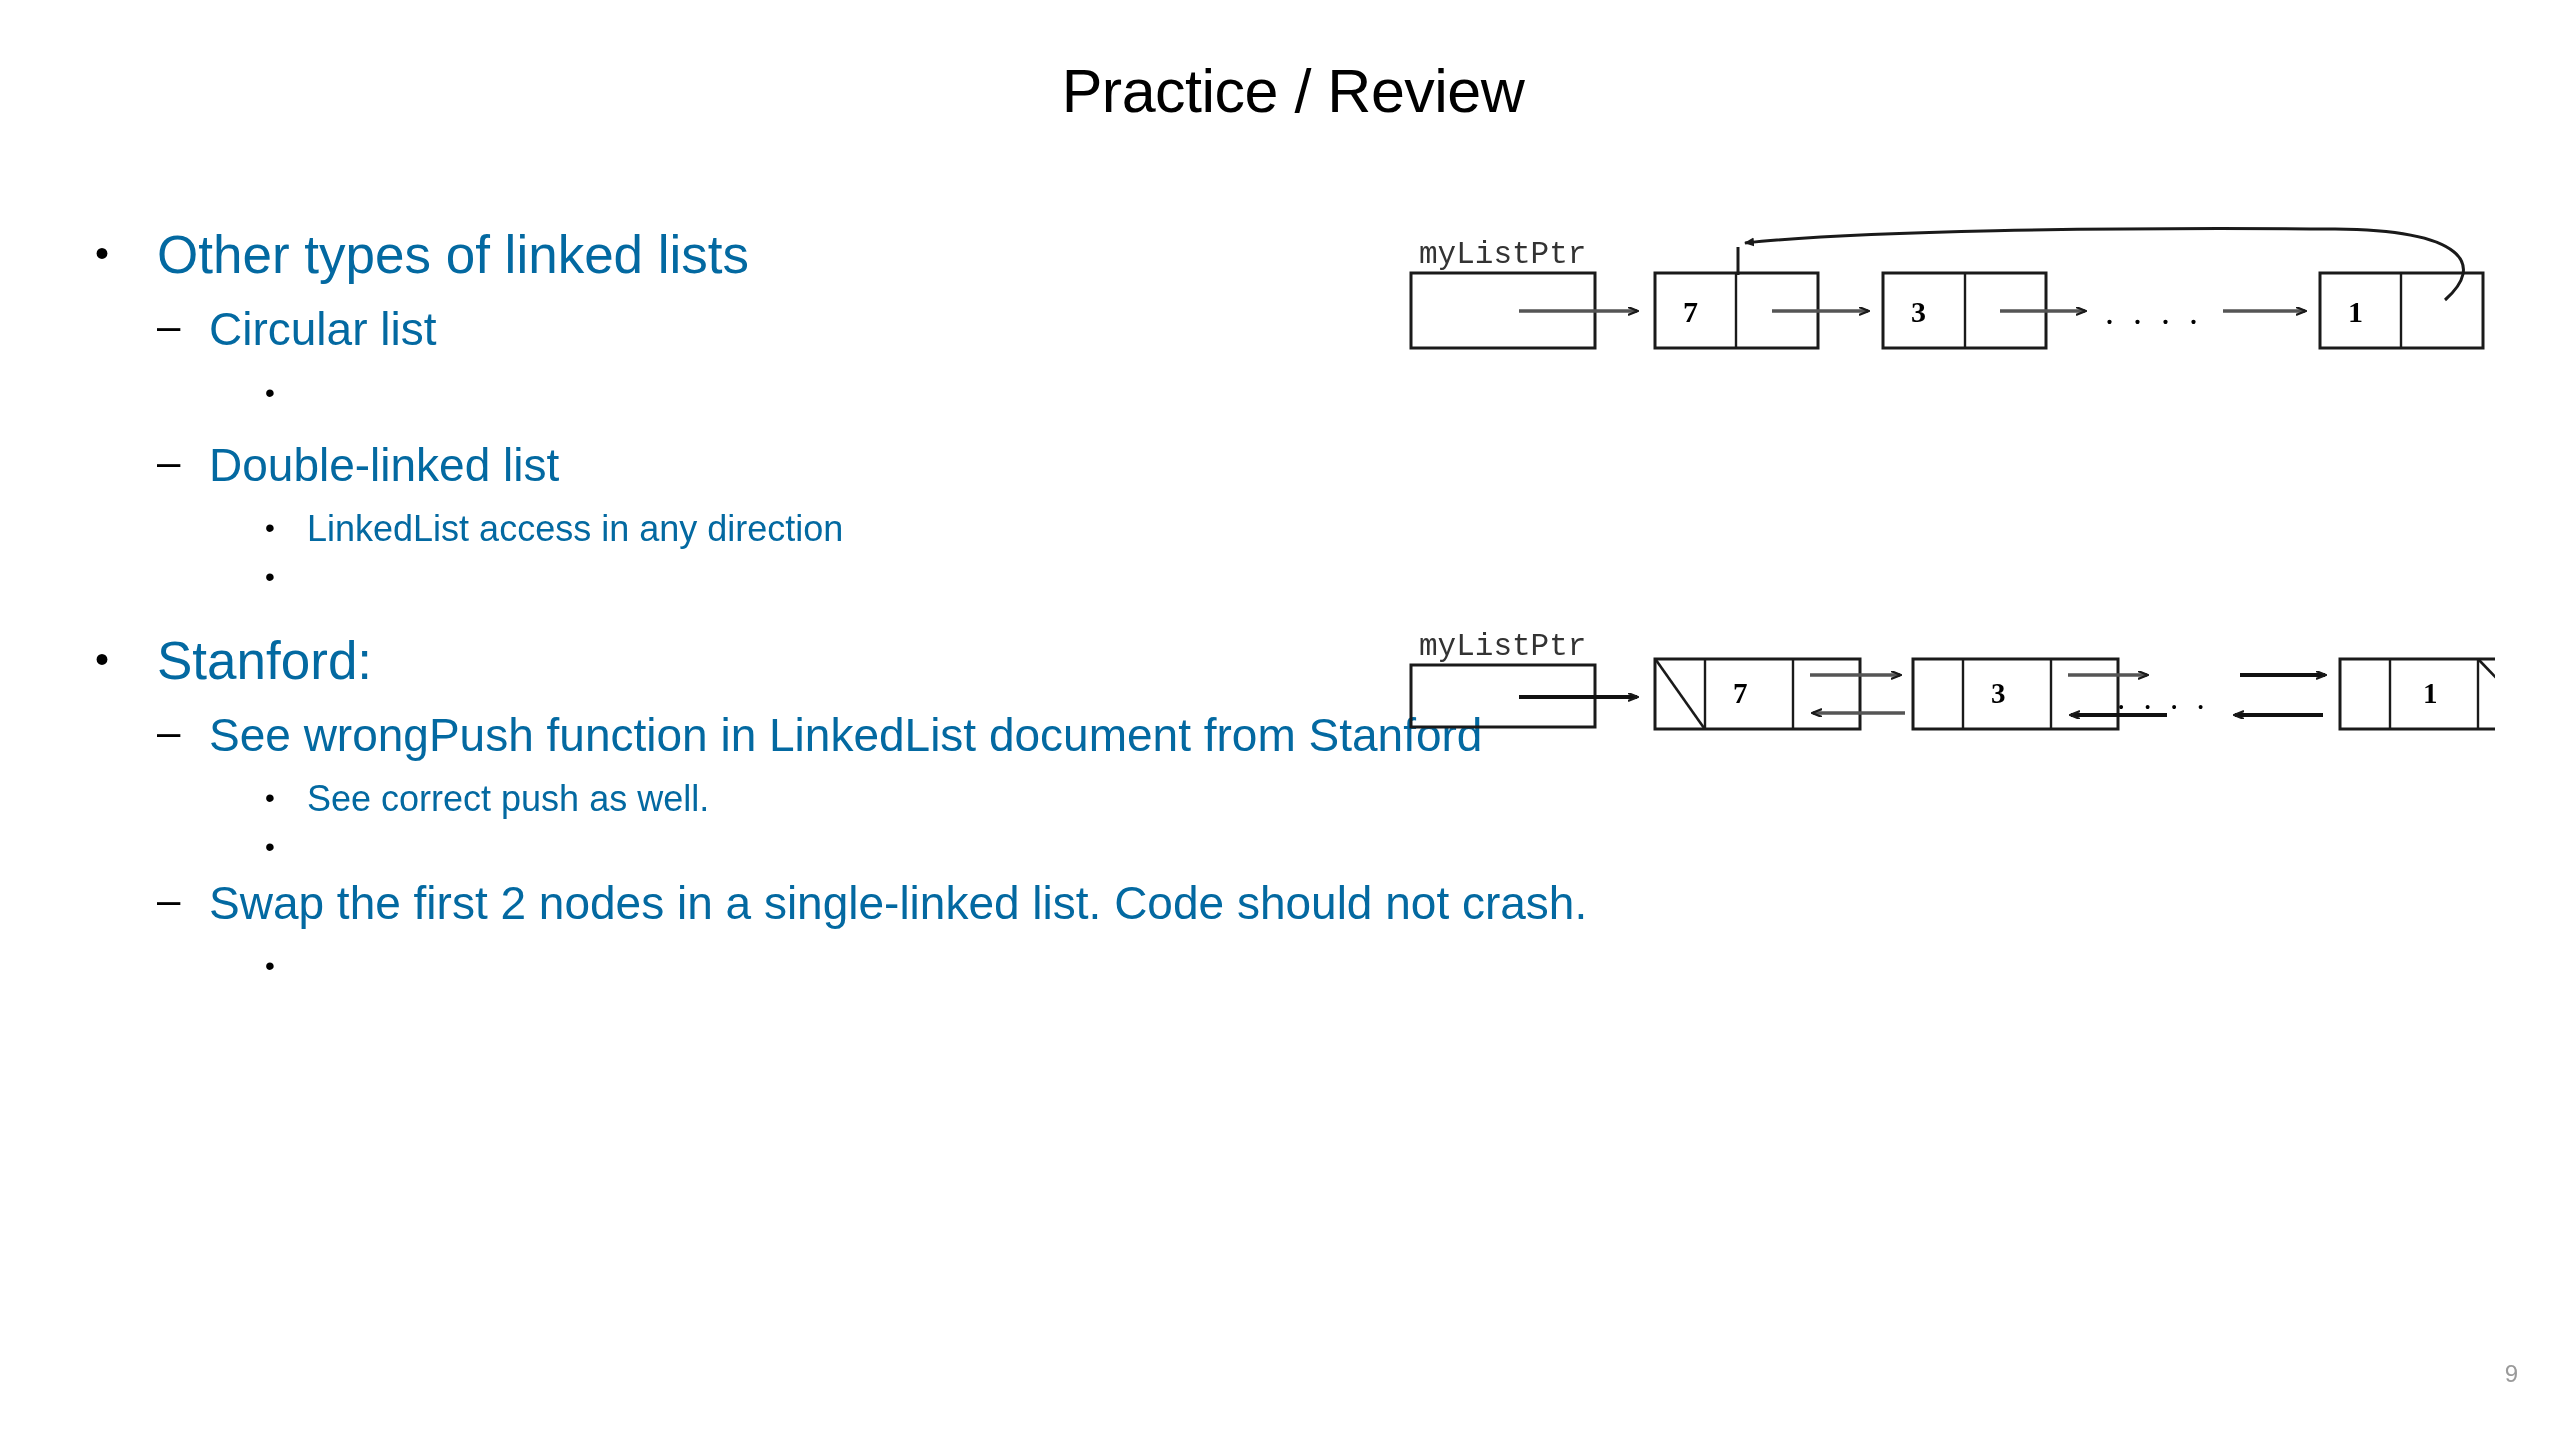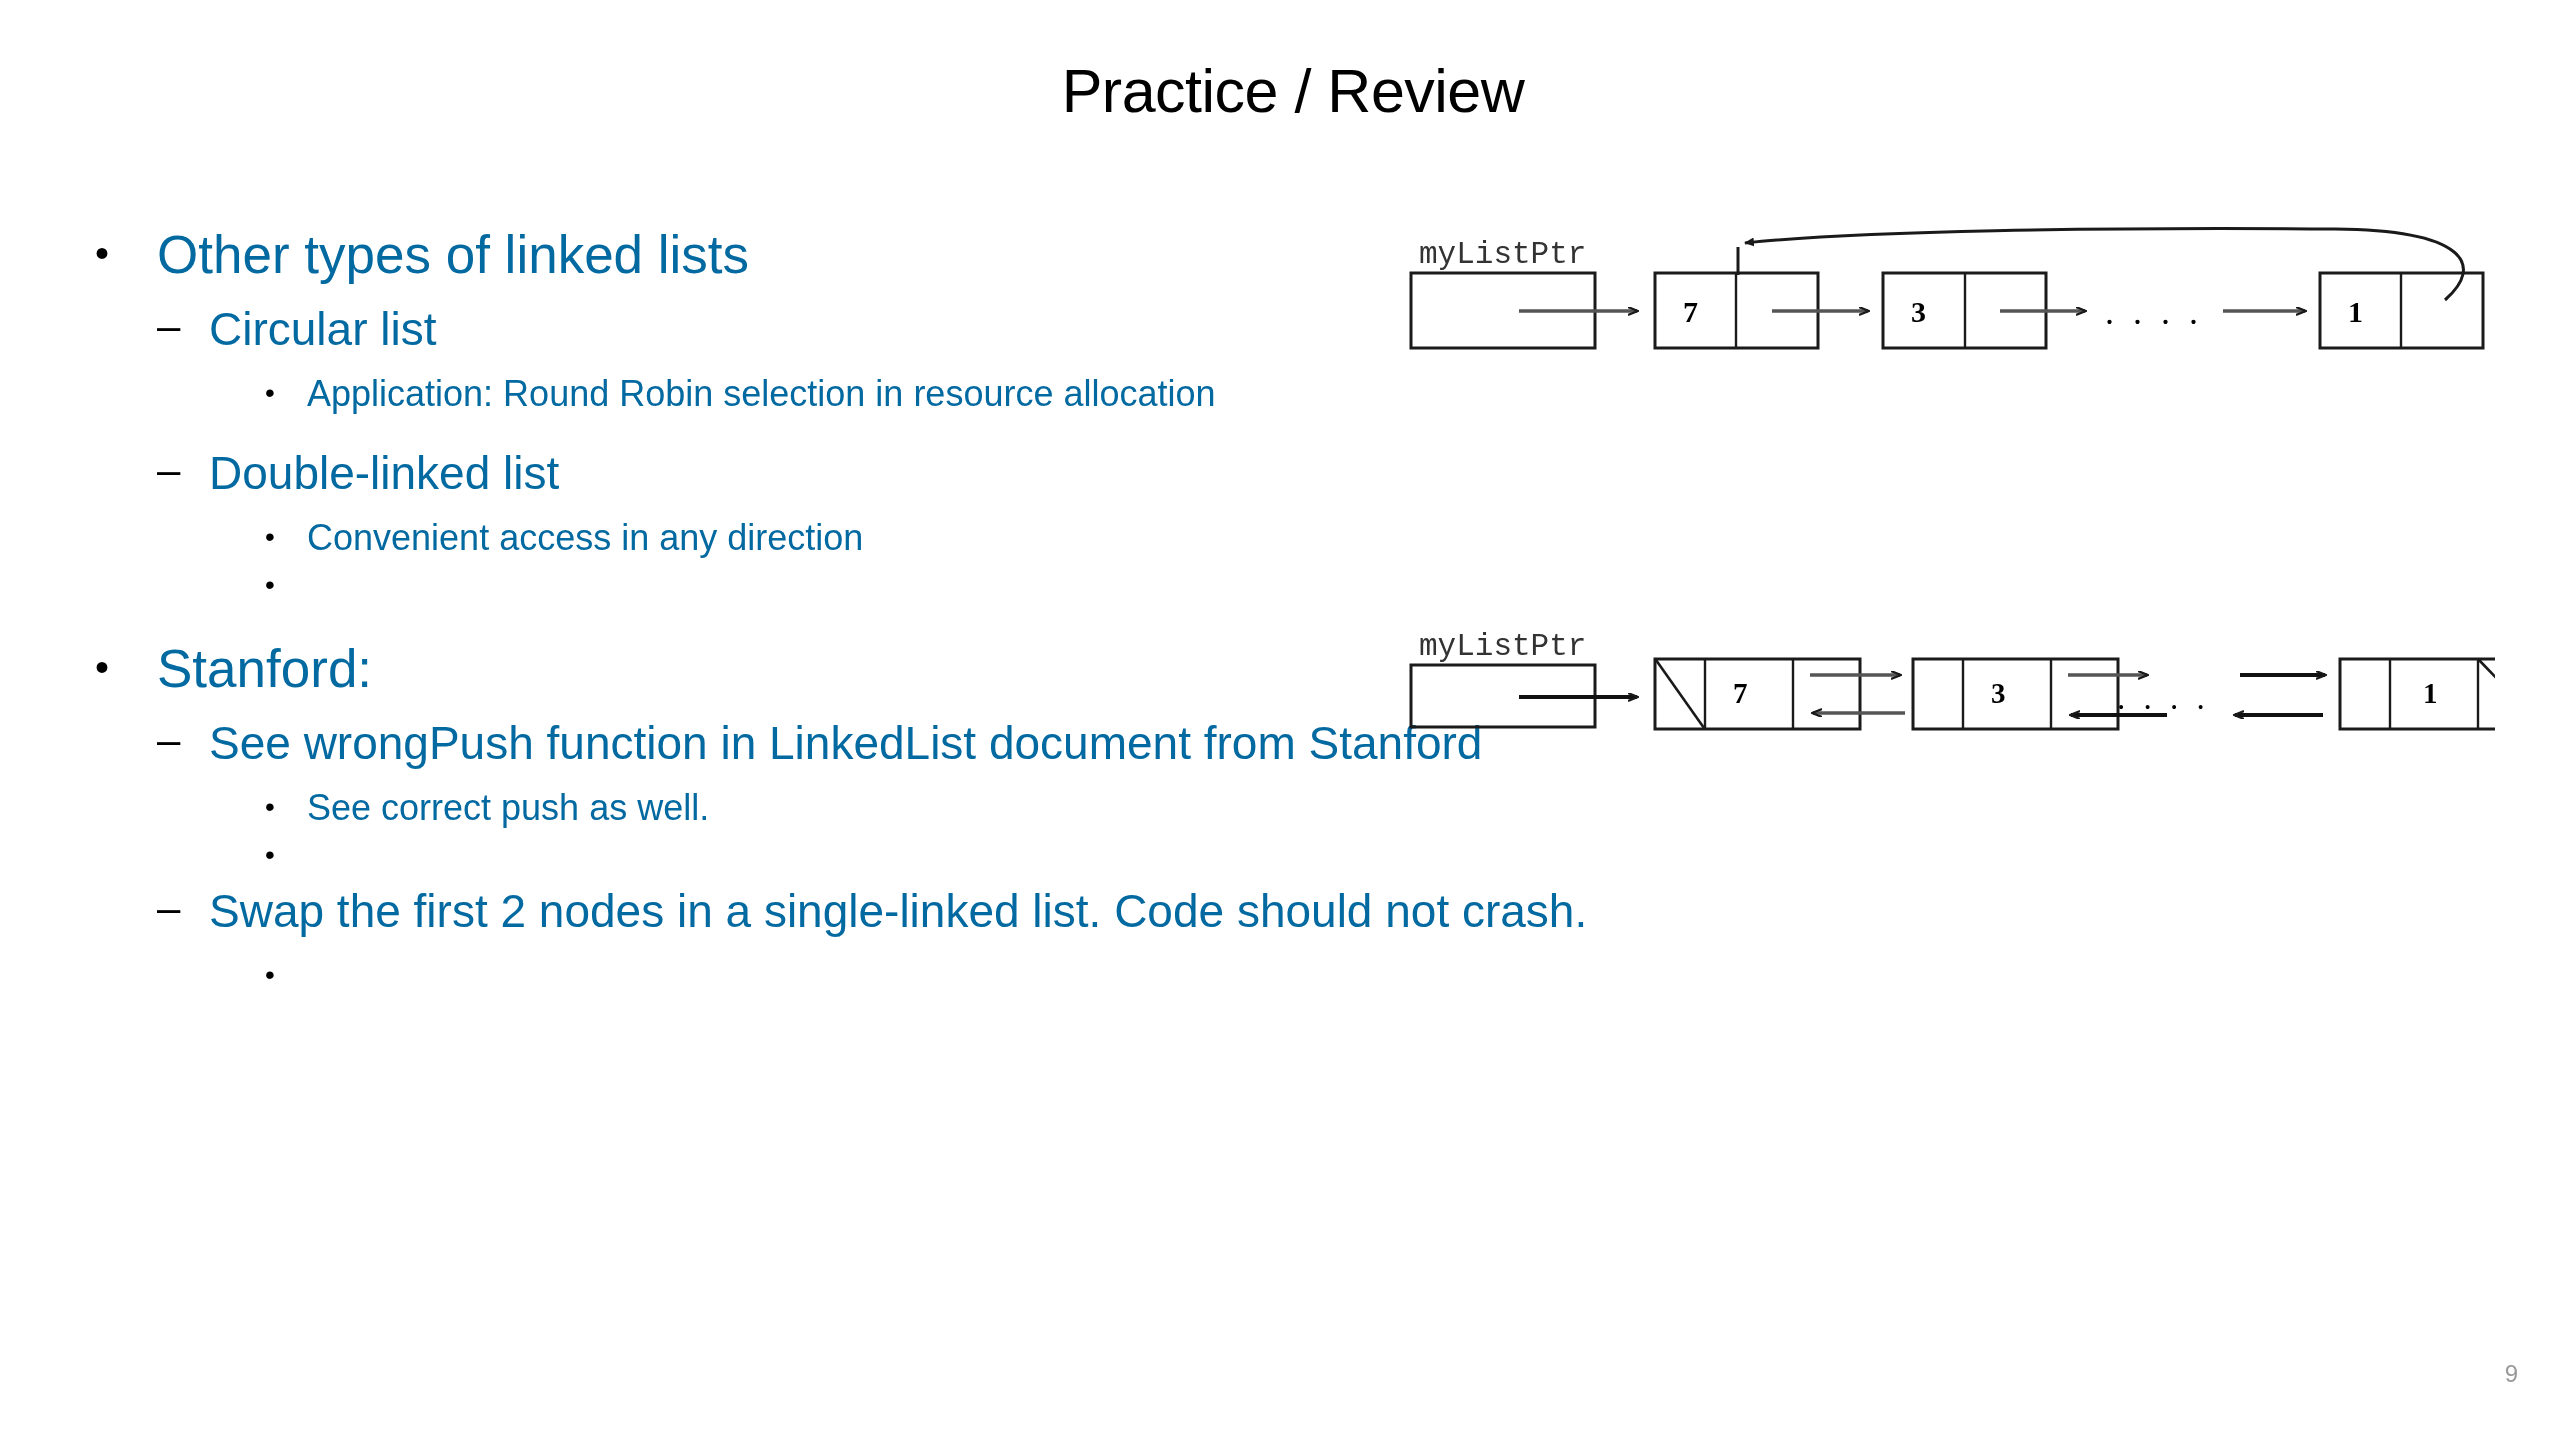--- a/index.html
+++ b/index.html
@@ -125,35 +125,34 @@
 
     <div class="line lvl2">
       <span class="marker">–</span>
       <span class="txt">Circular list</span>
     </div>
 
     <div class="sp-sm"></div>
 
     <div class="line lvl3">
       <span class="marker">•</span>
-      <span class="txt">Application: Round Robin selection in resource allocation</span>
     </div>
 
     <div class="sp-md"></div>
 
     <div class="line lvl2">
       <span class="marker">–</span>
       <span class="txt">Double-linked list</span>
     </div>
 
     <div class="sp-sm"></div>
 
     <div class="line lvl3">
       <span class="marker">•</span>
-      <span class="txt">Convenient access in any direction</span>
+      <span class="txt">LinkedList access in any direction</span>
     </div>
 
     <div class="line lvl3">
       <span class="marker">•</span>
     </div>
 
     <div class="sp-lg"></div>
 
     <div class="line lvl1">
       <span class="marker">•</span>

